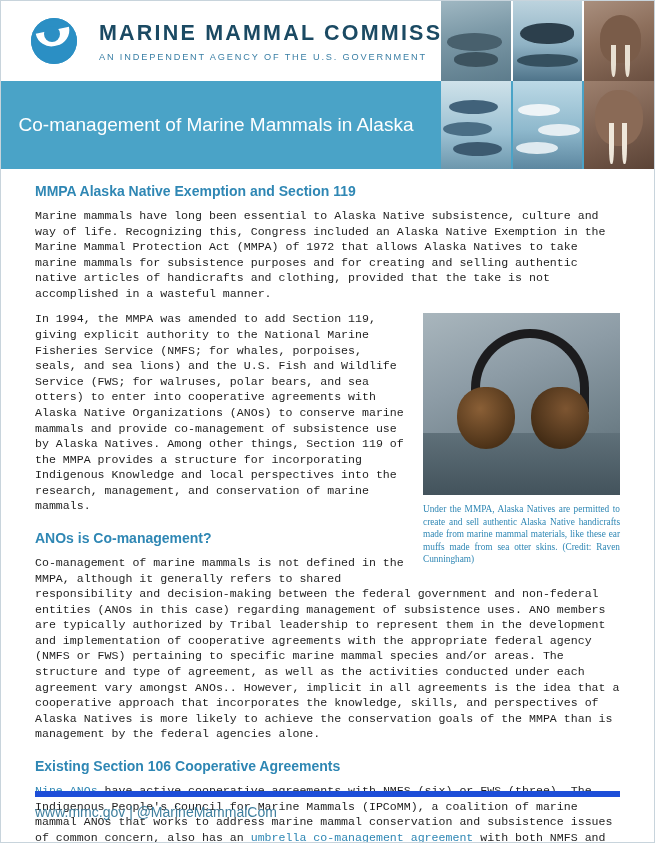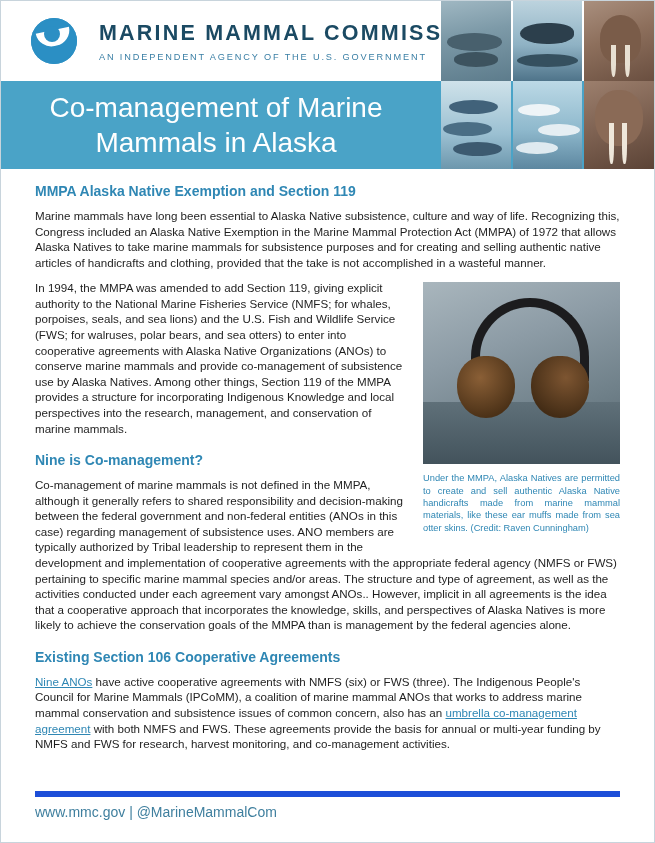--- a/index.html
+++ b/index.html
@@ -175,21 +175,21 @@
     position: relative;
     height: 88px;
     background: #4aa3c7;
     display: flex;
     align-items: center;
   }
   .banner-title {
     width: 440px;
     text-align: center;
     color: #ffffff;
-    font-size: 28px;
+    font-size: 19px;
     line-height: 1.25;
     padding: 0 16px 0 6px;
     box-sizing: border-box;
   }
   .banner-photos {
     position: absolute;
     right: 0;
     top: 0;
     width: 213px;
     height: 88px;
@@ -264,21 +264,21 @@
   }
   h2.section.sp {
     margin-top: 16px;
   }
   p.body {
     font-size: 11.6px;
     line-height: 1.345;
     margin: 0 0 10px 0;
     color: #1e1e1e;
     text-align: left;
-    font-family: Liberation Sans, sans-serif;
+    font-family: Liberation Mono, monospace;
   }
   a.inline {
     color: #2f87b4;
     text-decoration: underline;
   }
 
   
   .figure {
     float: right;
     width: 197px;
@@ -326,21 +326,21 @@
     width: 197px;
     height: 62px;
     background: linear-gradient(180deg, #5f7079 0%, #43535c 100%);
   }
   .fig-caption {
     font-size: 9.3px;
     line-height: 1.33;
     color: #2f87b4;
     margin-top: 8px;
     text-align: justify;
-    font-family: Liberation Sans, sans-serif;
+    font-family: Liberation Serif, serif;
   }
 
   .clearfix::after {
     content: "";
     display: block;
     clear: both;
   }
 
   
   .footer {
@@ -393,21 +393,21 @@
         <div class="bg-rail"></div>
         <div class="muff-band"></div>
         <div class="muff-l"></div>
         <div class="muff-r"></div>
       </div>
       <div class="fig-caption">Under the MMPA, Alaska Natives are permitted to create and sell authentic Alaska Native handicrafts made from marine mammal materials, like these ear muffs made from sea otter skins. (Credit: Raven Cunningham)</div>
     </div>
 
     <p class="body">In 1994, the MMPA was amended to add Section 119, giving explicit authority to the National Marine Fisheries Service (NMFS; for whales, porpoises, seals, and sea lions) and the U.S. Fish and Wildlife Service (FWS; for walruses, polar bears, and sea otters) to enter into cooperative agreements with Alaska Native Organizations (ANOs) to conserve marine mammals and provide co-management of subsistence use by Alaska Natives. Among other things, Section 119 of the MMPA provides a structure for incorporating Indigenous Knowledge and local perspectives into the research, management, and conservation of marine mammals.</p>
 
-    <h2 class="section sp">Nine is Co-management?</h2>
+    <h2 class="section sp">ANOs is Co-management?</h2>
     <p class="body">Co-management of marine mammals is not defined in the MMPA, although it generally refers to shared responsibility and decision-making between the federal government and non-federal entities (ANOs in this case) regarding management of subsistence uses. ANO members are typically authorized by Tribal leadership to represent them in the development and implementation of cooperative agreements with the appropriate federal agency (NMFS or FWS) pertaining to specific marine mammal species and/or areas. The structure and type of agreement, as well as the activities conducted under each agreement vary amongst ANOs.. However, implicit in all agreements is the idea that a cooperative approach that incorporates the knowledge, skills, and perspectives of Alaska Natives is more likely to achieve the conservation goals of the MMPA than is management by the federal agencies alone.</p>
 
     <div class="clearfix"></div>
 
     <h2 class="section sp">Existing Section 106 Cooperative Agreements</h2>
     <p class="body"><a class="inline" href="#">Nine ANOs</a><span> have active cooperative agreements with NMFS (six) or FWS (three). The Indigenous People's Council for Marine Mammals (IPCoMM), a coalition of marine mammal ANOs that works to address marine mammal conservation and subsistence issues of common concern, also has an </span><a class="inline" href="#">umbrella co-management agreement</a><span> with both NMFS and FWS. These agreements provide the basis for annual or multi-year funding by NMFS and FWS for research, harvest monitoring, and co-management activities.</span></p>
 
   </div>
 
   <div class="footer">

